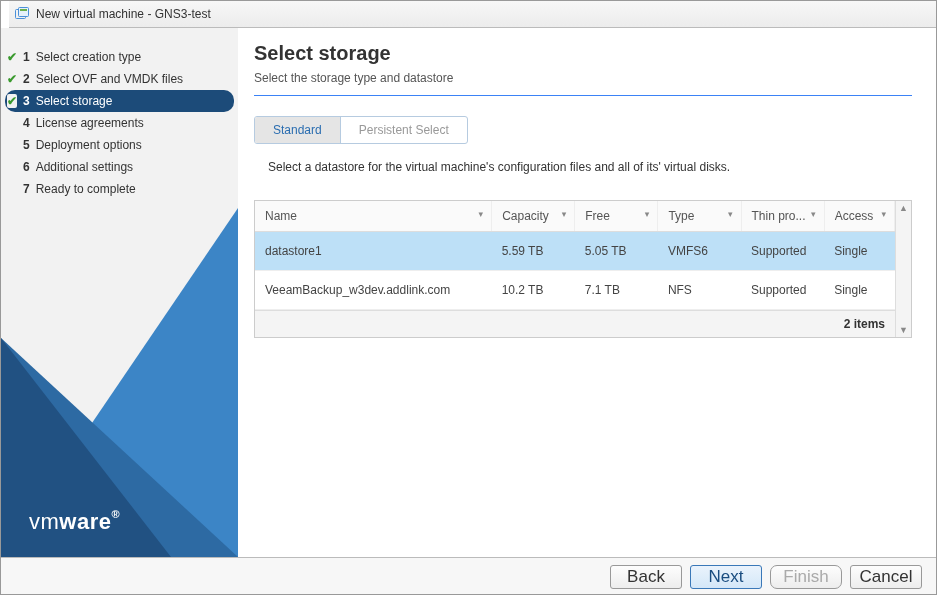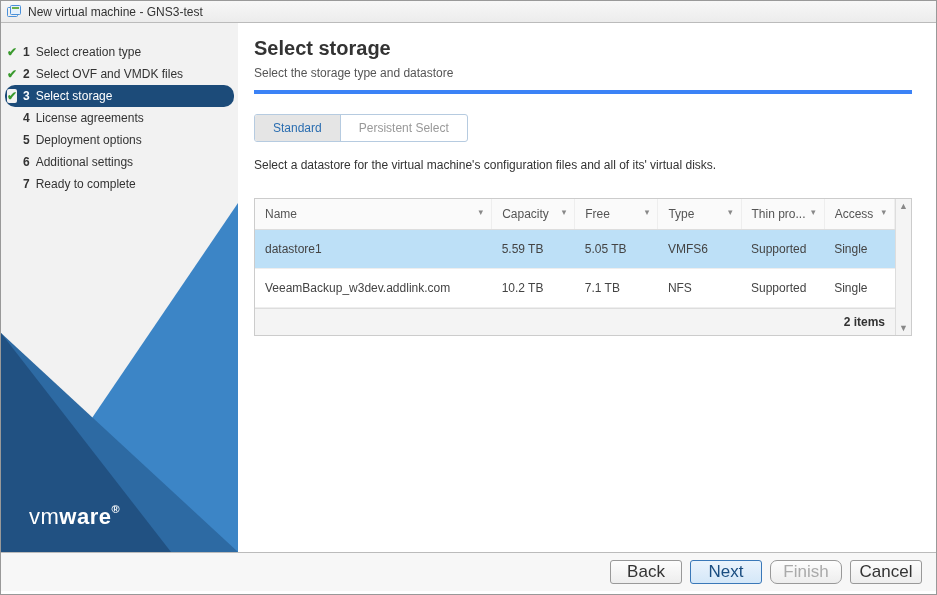--- a/index.html
+++ b/index.html
@@ -7,27 +7,28 @@
       font-family: Arial, "Helvetica Neue", Helvetica, sans-serif;
       font-size: 12px;
       background: #fff;
       width: 937px;
       height: 595px;
       overflow: hidden;
       border: 1px solid #999;
     }
     .titlebar {
       background: linear-gradient(#f7f7f7, #ececec);
-      height: 22px;
-      display: flex;
-      align-items: center;
-      padding: 0 6px;
+      height: 14px;
+      display: flex;
+      align-items: center;
+      padding: 13px 6px;
       border-bottom: 1px solid #bbb;
       font-size: 12px;
       color: #333;
+      margin-left: 8px;
     }
     .titlebar-icon {
       margin-right: 6px;
       display: inline-flex;
     }
     .main-area {
       display: flex;
       height: 529px;
     }
     .sidebar {
@@ -108,21 +109,21 @@
     .content h1 {
       font-size: 20px;
       font-weight: bold;
       color: #333;
       margin-bottom: 6px;
     }
     .content .subtitle {
       font-size: 12px;
       color: #555;
       padding-bottom: 10px;
-      border-bottom: 4px solid #3b82f6;
+      border-bottom: 1px solid #3b82f6;
       margin-bottom: 20px;
     }
     .tabs {
       display: flex;
       border: 1px solid #b6cbe0;
       border-radius: 3px;
       width: fit-content;
       overflow: hidden;
       margin-bottom: 16px;
     }
@@ -133,21 +134,21 @@
       cursor: pointer;
     }
     .tab.active {
       background: #e5e5e5;
       color: #2a6db0;
     }
     .tab:first-child {
       border-right: 1px solid #b6cbe0;
     }
     .instruction {
-      margin: 0 0 26px 0;
+      margin: 0 0 26px 14px;
       color: #333;
     }
     .table-wrapper {
       display: flex;
       border: 1px solid #ccc;
     }
     .table-inner {
       flex: 1;
     }
     .scrollbar {

